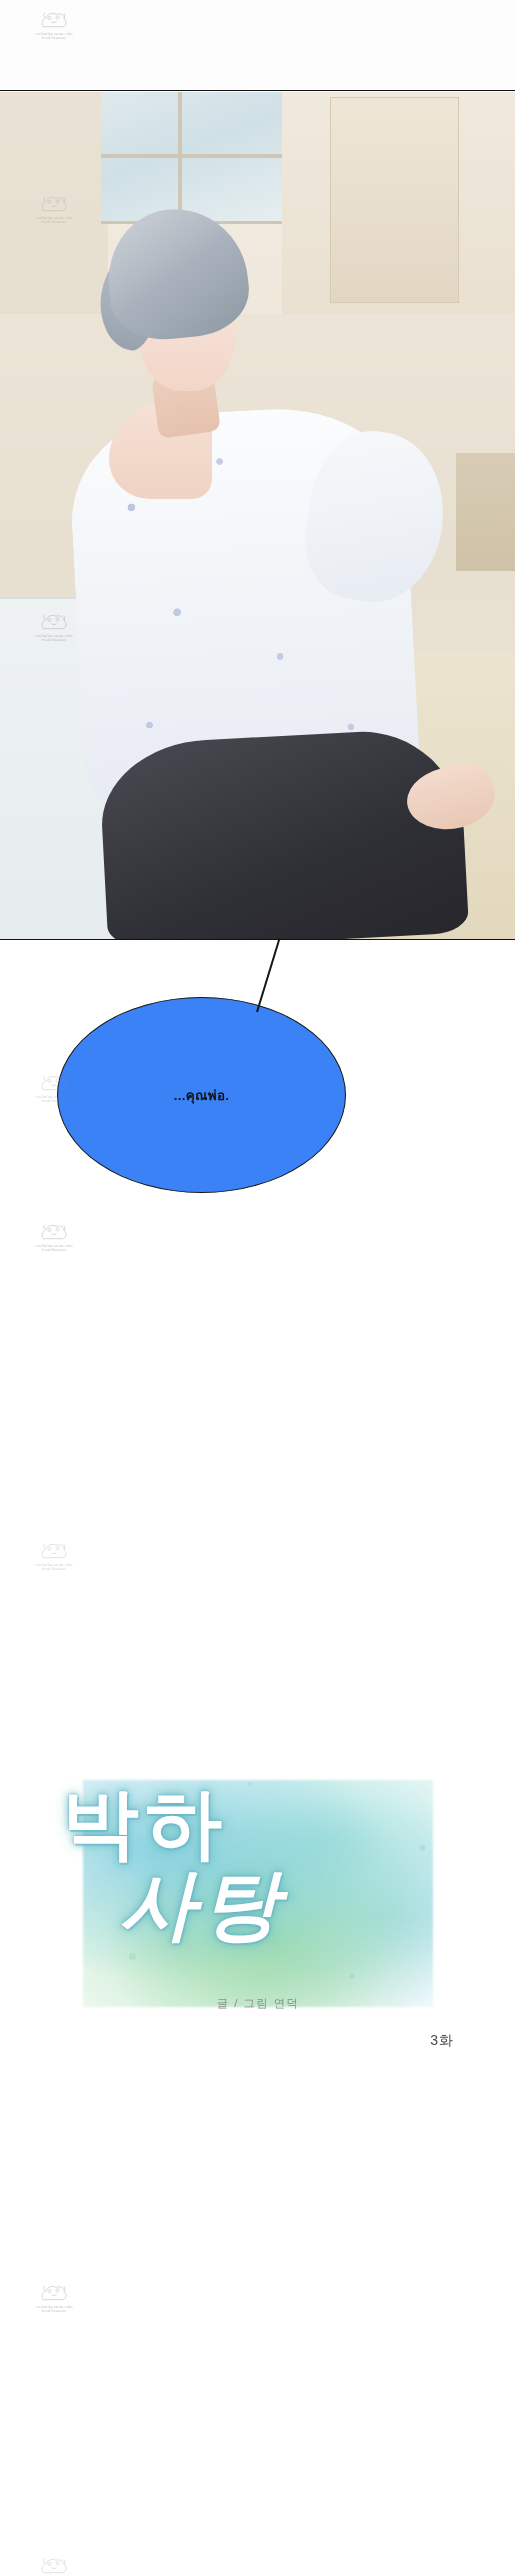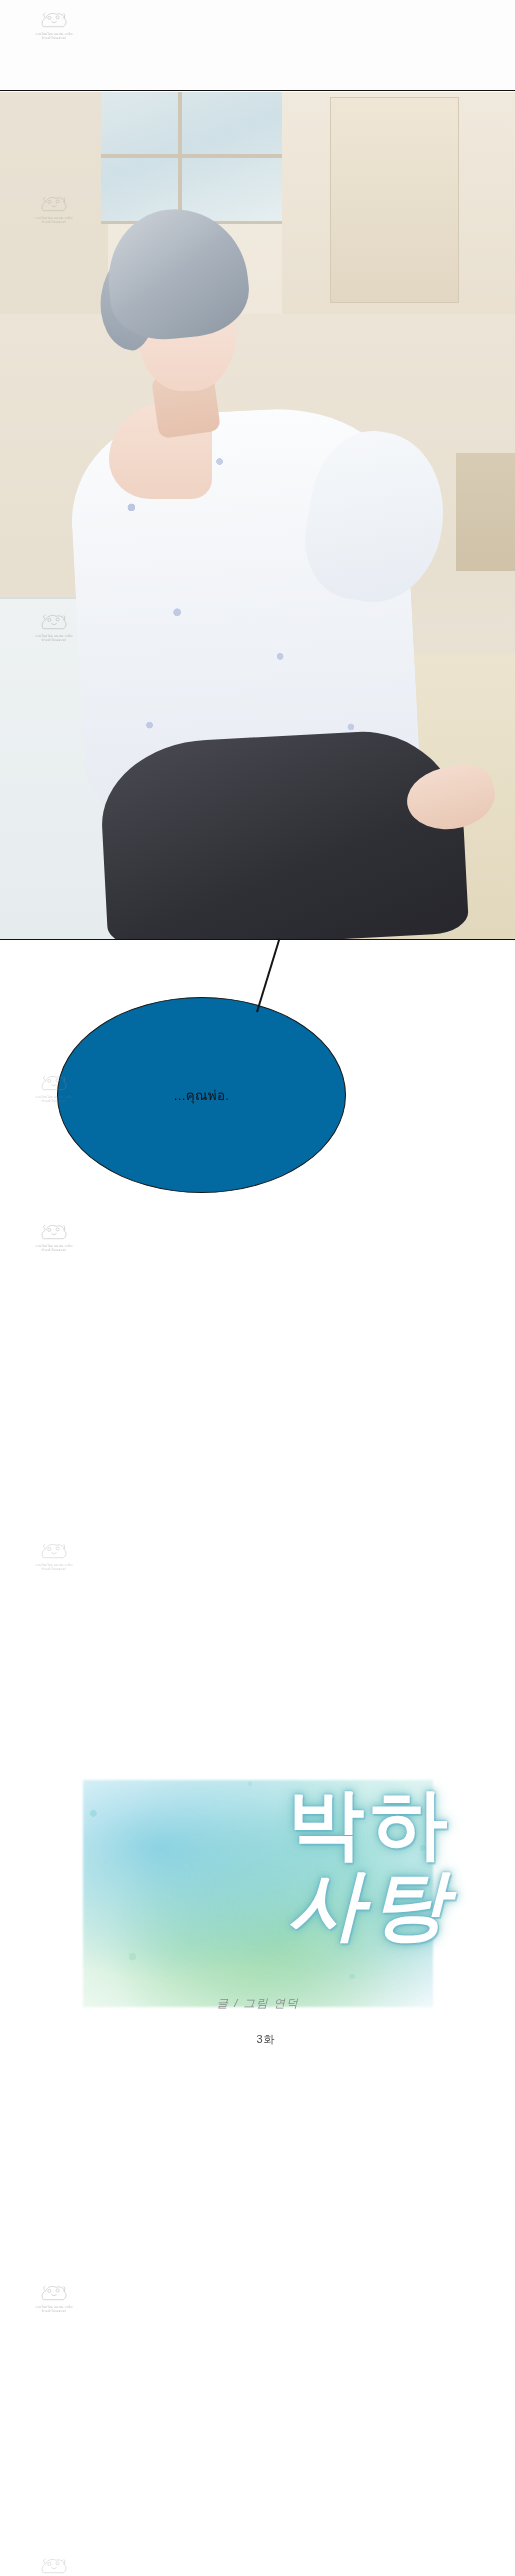--- a/index.html
+++ b/index.html
@@ -189,22 +189,23 @@
     background: #ffffff;
   }
   .bubble {
     position: absolute;
     left: 57px;
     top: 57px;
     width: 289px;
     height: 196px;
     border: 1.5px solid #151515;
     border-radius: 50% / 50%;
-    background: #0369a1;
+    background: #3b82f6;
     box-sizing: border-box;
+    font-weight: bold;
   }
   .bubble-text {
     position: absolute;
     left: 0; right: 0;
     top: 50%;
     transform: translateY(-50%);
     text-align: center;
     font-size: 13.4px;
     color: #131313;
     letter-spacing: 0.3px;
@@ -246,21 +247,21 @@
       radial-gradient(circle at 8% 20%, rgba(140,210,220,.55) 0 3.1px, rgba(0,0,0,0) 3.6px),
       radial-gradient(circle at 92% 34%, rgba(140,210,220,.45) 0 2.6px, rgba(0,0,0,0) 3.1px),
       radial-gradient(circle at 18% 78%, rgba(160,220,180,.50) 0 3.6px, rgba(0,0,0,0) 4.1px),
       radial-gradient(circle at 74% 86%, rgba(150,215,200,.45) 0 2.6px, rgba(0,0,0,0) 3.1px),
       radial-gradient(circle at 48% 8%, rgba(150,215,225,.40) 0 2.1px, rgba(0,0,0,0) 2.6px);
   }
   .title-main {
     position: absolute;
     left: 0; top: 20.6px;
     width: 392px;
-    text-align: right;
+    text-align: left;
     font-size: 77px;
     line-height: 77px;
     font-weight: bold;
     color: #ffffff;
     letter-spacing: 6.2px;
     text-shadow:
       0 0 2.1px rgba(95,175,200,.95),
       0 0 6.2px rgba(95,175,200,.85),
       0 0 13.4px rgba(110,195,185,.75),
       1.5px 2.1px 0 rgba(120,195,205,.55);
@@ -272,28 +273,27 @@
     font-style: italic;
   }
   .title-credit {
     position: absolute;
     left: 0; top: 232px;
     width: 392px;
     text-align: center;
     font-size: 11.3px;
     color: #8a8a8a;
     letter-spacing: 1.5px;
-    font-style: italic;
   }
   .title-episode {
     position: absolute;
-    left: 8px; top: 268px;
+    left: 0; top: 268px;
     width: 392px;
-    text-align: center;
-    font-size: 11px;
+    text-align: right;
+    font-size: 14px;
     color: #4a4a4a;
     letter-spacing: 1px;
   }
 </style>
 </head>
 <body>
 
 <div class="page">
 
   <div class="panel-strip"></div>

